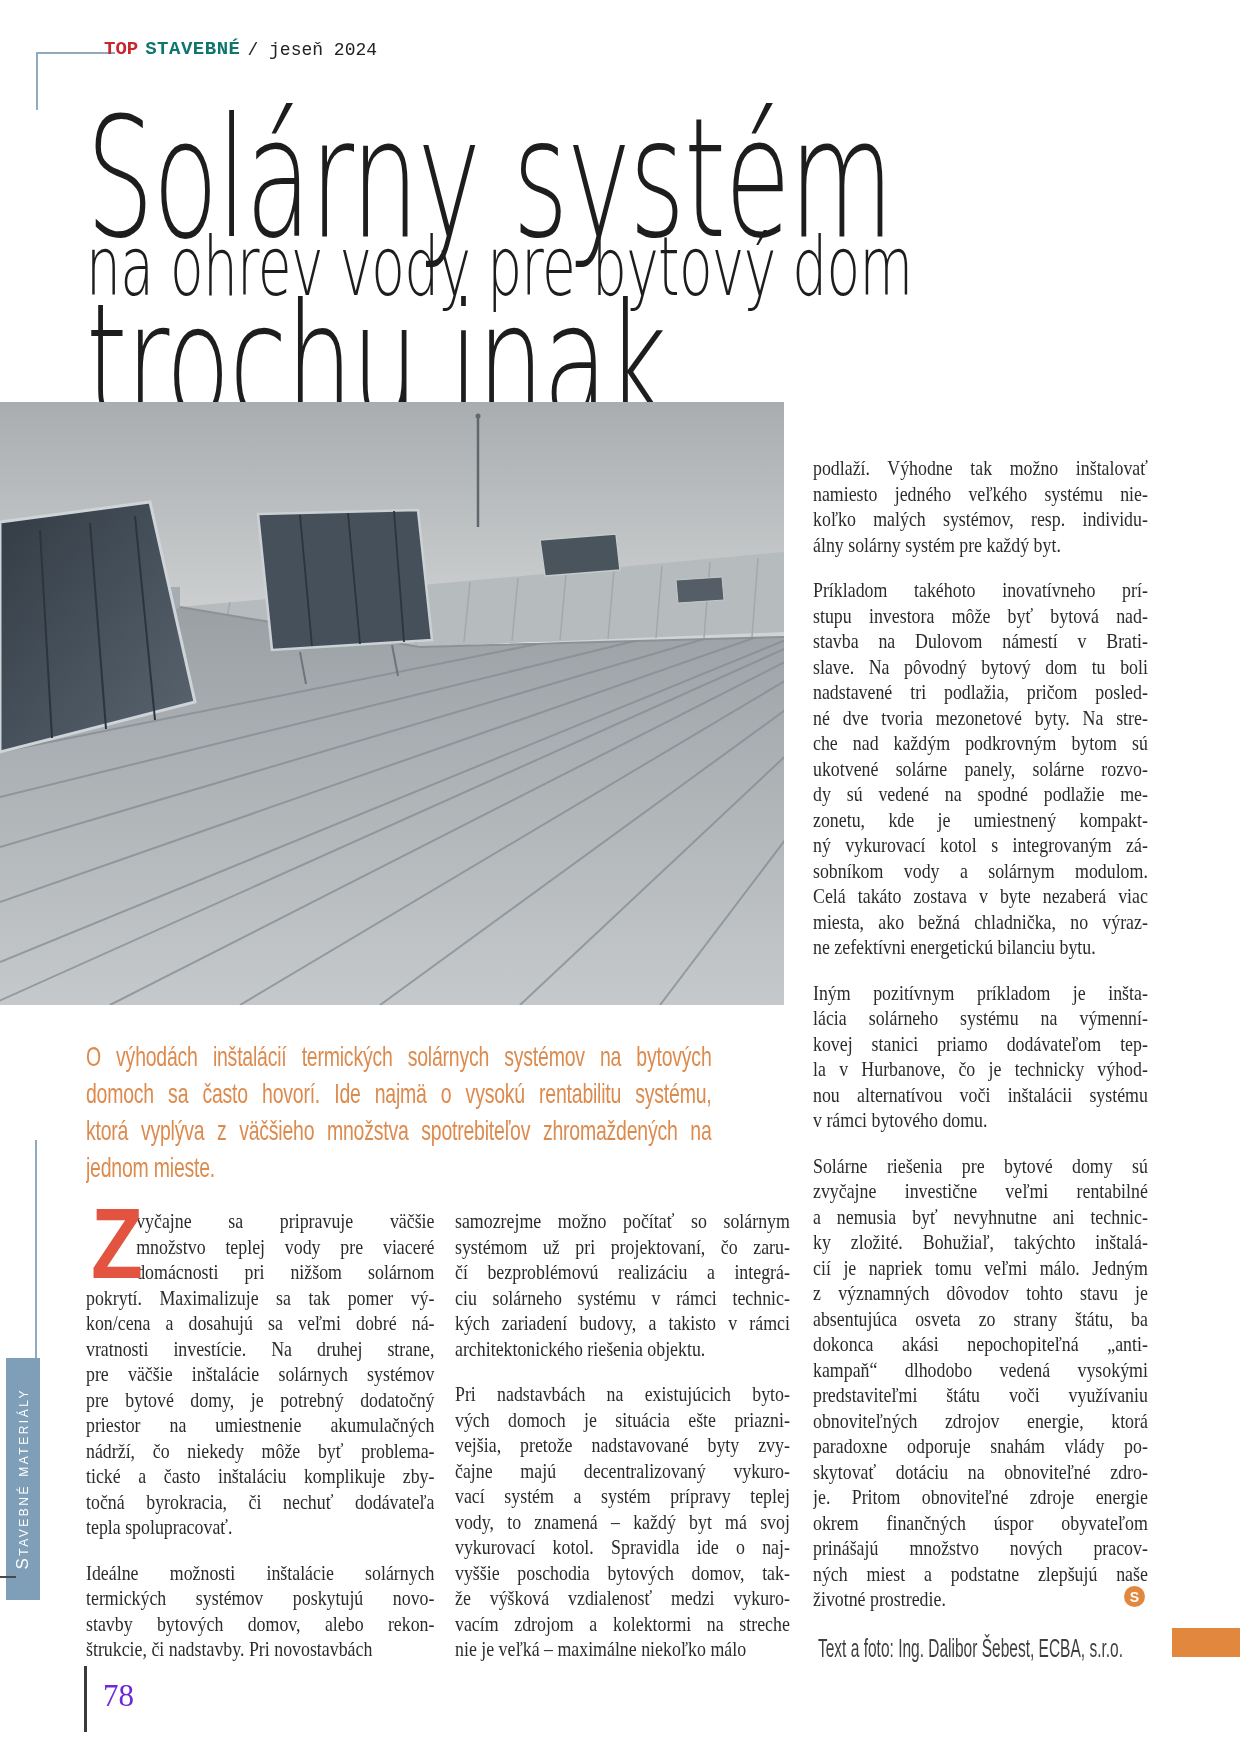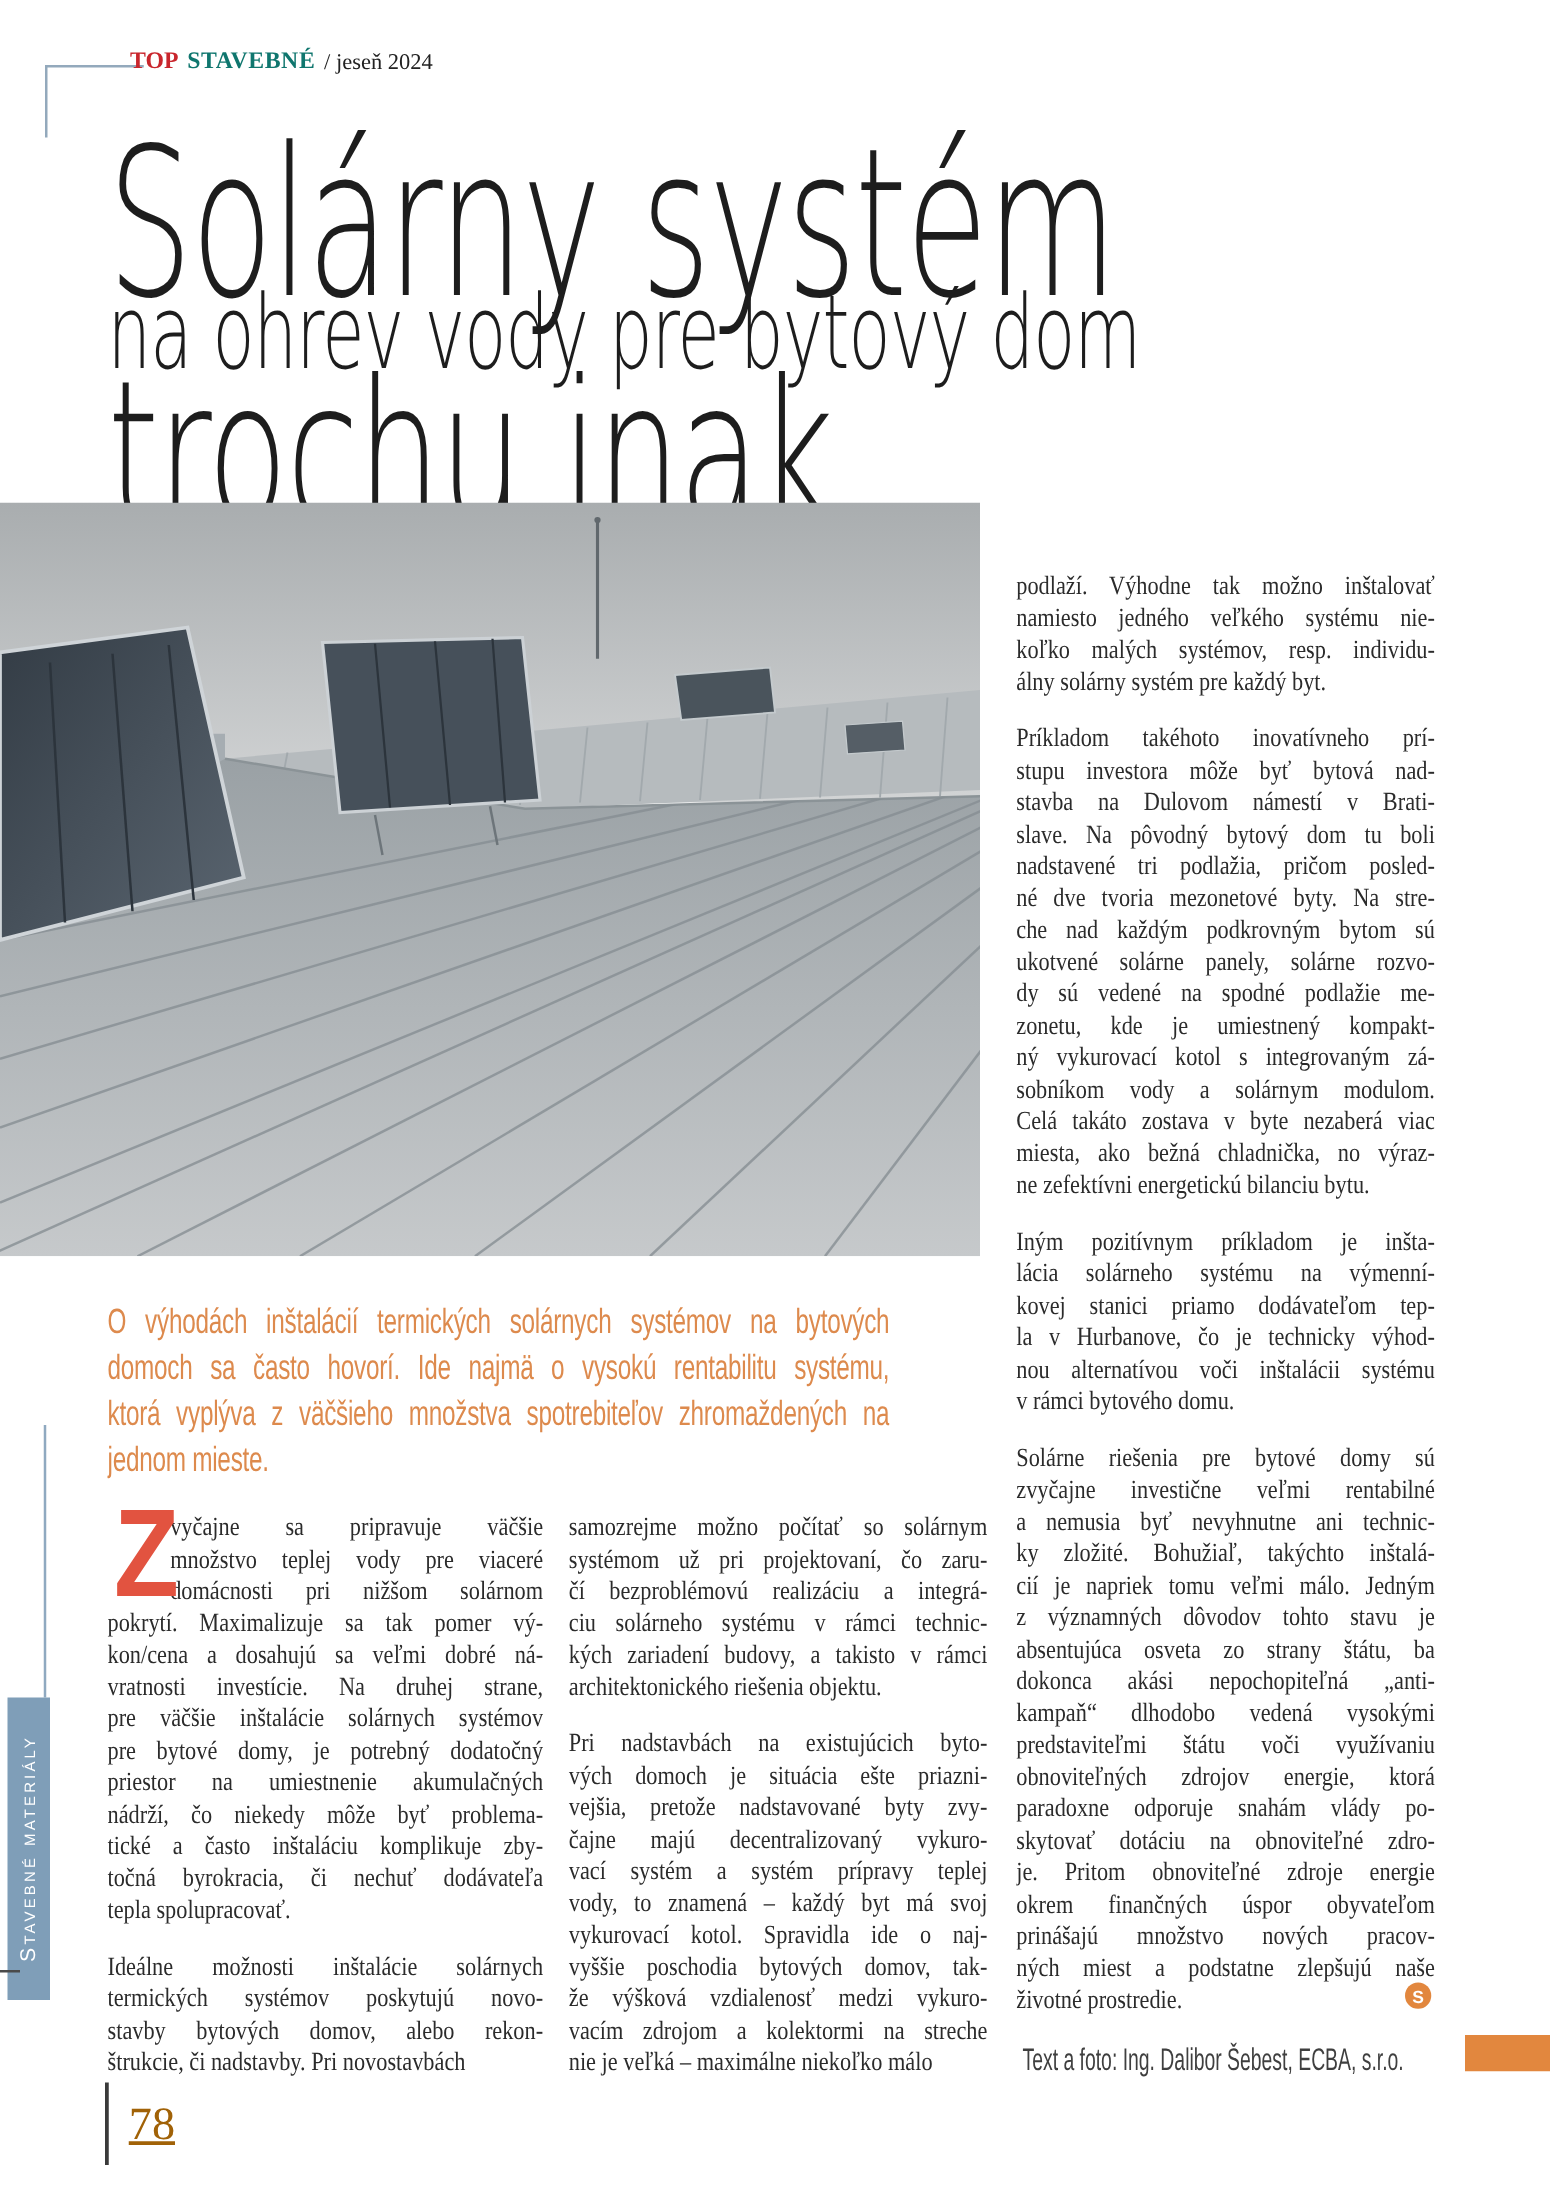--- a/index.html
+++ b/index.html
@@ -5,21 +5,21 @@
   html,body{margin:0;padding:0;background:#ffffff;}
   .page{position:relative;width:1240px;height:1755px;background:#fff;overflow:hidden;
         font-family:"Liberation Serif","DejaVu Serif",serif;color:var(--body_text,#2b2b2b);}
 
   
   .tl-h{position:absolute;left:36px;top:52px;width:79px;height:2px;background:var(--bracket_gray,#93a9bc);}
   .tl-v{position:absolute;left:36px;top:52px;width:2px;height:58px;background:var(--bracket_gray,#93a9bc);}
 
   
   .mag-header{position:absolute;left:104px;top:38px;display:flex;gap:7px;align-items:flex-end;
-              font-family:Liberation Serif, serif;font-size:19px;font-weight:bold;}
+              font-family:Liberation Mono, monospace;font-size:19px;font-weight:bold;}
   .brand-top{color:var(--brand_red,#c9252c);}
   .brand-name{color:#0f766e;letter-spacing:.5px;}
   .issue{font-weight:normal;font-size:18px;color:#222;}
 
   
   .title-line{position:absolute;left:86px;white-space:nowrap;color:#1d1d1d;
               font-family:"DejaVu Sans","Liberation Sans",sans-serif;font-weight:200;
               transform-origin:left top;letter-spacing:-2px;}
   .title-l1{top:97px;font-size:165px;line-height:165px;transform:scaleX(.65);}
   .title-l2{top:226px;font-size:82px;line-height:82px;transform:scaleX(.67);letter-spacing:-1px;}
@@ -53,21 +53,21 @@
   .side-line{position:absolute;left:35px;top:1140px;width:2px;height:218px;background:#8fa9c0;}
   .side-tab{position:absolute;left:6px;top:1358px;width:34px;height:242px;background:var(--sidebar_blue,#7f9eb8);
             display:flex;align-items:center;justify-content:center;}
   .side-tab span{writing-mode:vertical-rl;transform:rotate(180deg);font-family:"Liberation Sans",sans-serif;
                  font-variant:small-caps;font-size:17px;letter-spacing:2.5px;color:#ffffff;white-space:nowrap;}
   .side-tick{position:absolute;left:0;top:1576px;width:16px;height:2px;background:#4a4a4a;}
 
   
   .pn-bar{position:absolute;left:84px;top:1666px;width:3px;height:66px;background:#3a3a3a;}
   .page-number{position:absolute;left:103px;top:1678px;font-family:"Liberation Serif",serif;
-               font-size:37px;color:#a16207;text-decoration:underline;}
+               font-size:31px;color:#6d28d9;}
   .credit{position:absolute;left:818px;top:1634px;transform:scaleX(.62);transform-origin:left top;
           font-family:"Liberation Sans","DejaVu Sans",sans-serif;font-size:25px;color:#3f3f3f;white-space:nowrap;}
   .end-badge{position:absolute;left:1124px;top:1586px;width:21px;height:21px;border-radius:50%;
              background:var(--accent_orange,#e2873e);display:flex;align-items:center;justify-content:center;}
   .end-badge span{font-family:"Liberation Sans",sans-serif;font-weight:bold;font-size:14px;color:#fff;}
   .corner-bar{position:absolute;left:1172px;top:1628px;width:68px;height:29px;background:var(--accent_orange,#e2873e);}
 </style>
 </head>
 <body>
 

